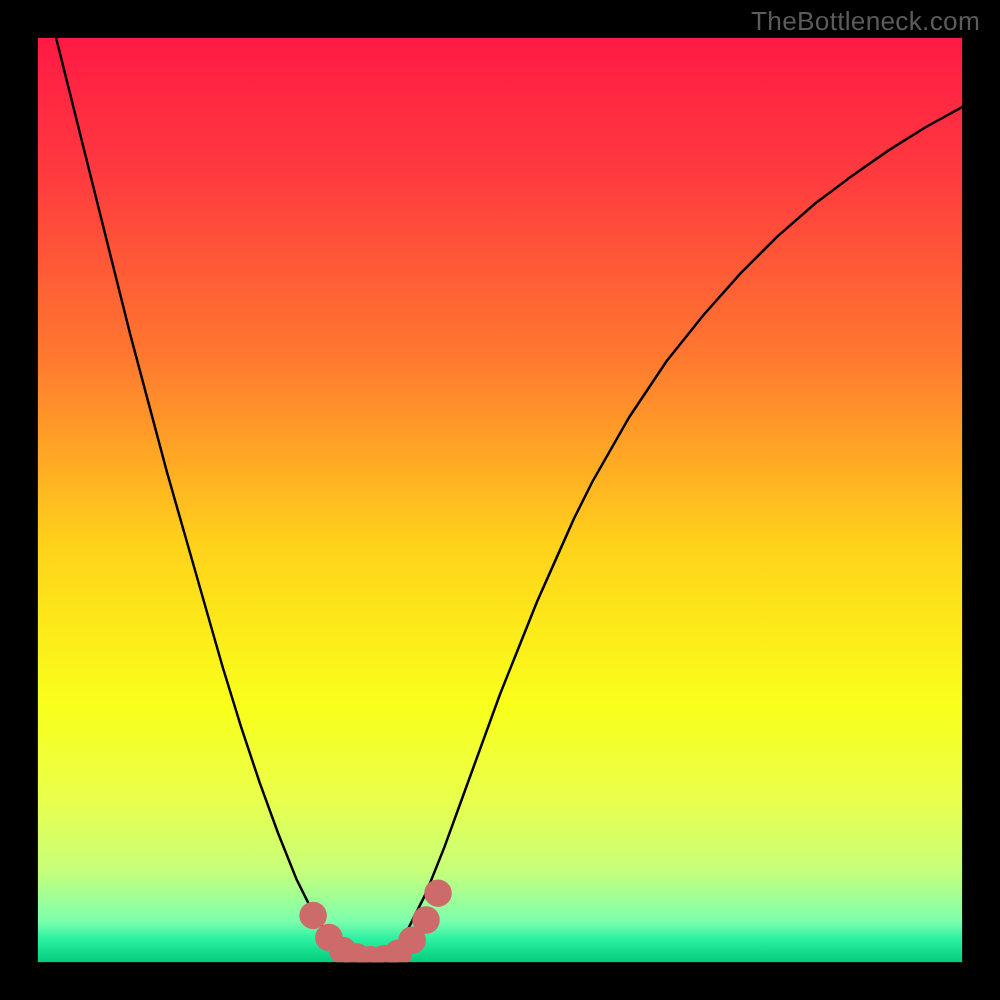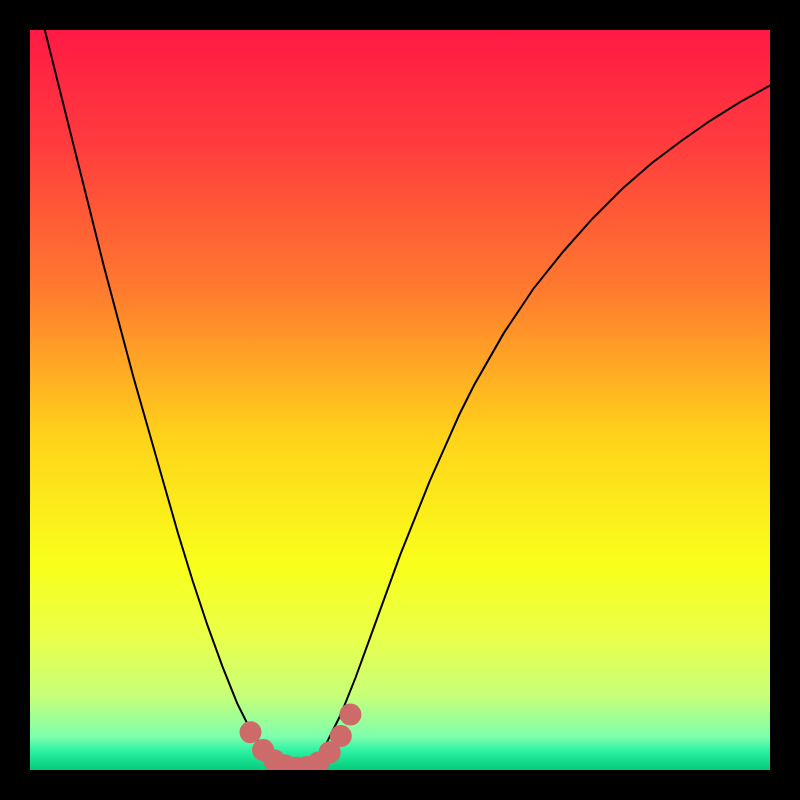--- a/index.html
+++ b/index.html
@@ -63,13 +63,14 @@
           <circle cx="255.3" cy="735.6" r="11" fill="#cd6a6a"></circle>
           <circle cx="266.4" cy="737.8" r="11" fill="#cd6a6a"></circle>
           <circle cx="277.5" cy="737.0" r="11" fill="#cd6a6a"></circle>
           <circle cx="288.6" cy="732.6" r="11" fill="#cd6a6a"></circle>
           <circle cx="299.7" cy="722.2" r="11" fill="#cd6a6a"></circle>
           <circle cx="310.8" cy="706.0" r="11" fill="#cd6a6a"></circle>
           <circle cx="320.4" cy="684.5" r="11" fill="#cd6a6a"></circle>
         </g>
     </svg>
   </div>
+  <div class="watermark">TheBottleneck.com</div>
 </div>
 
 </body></html>

